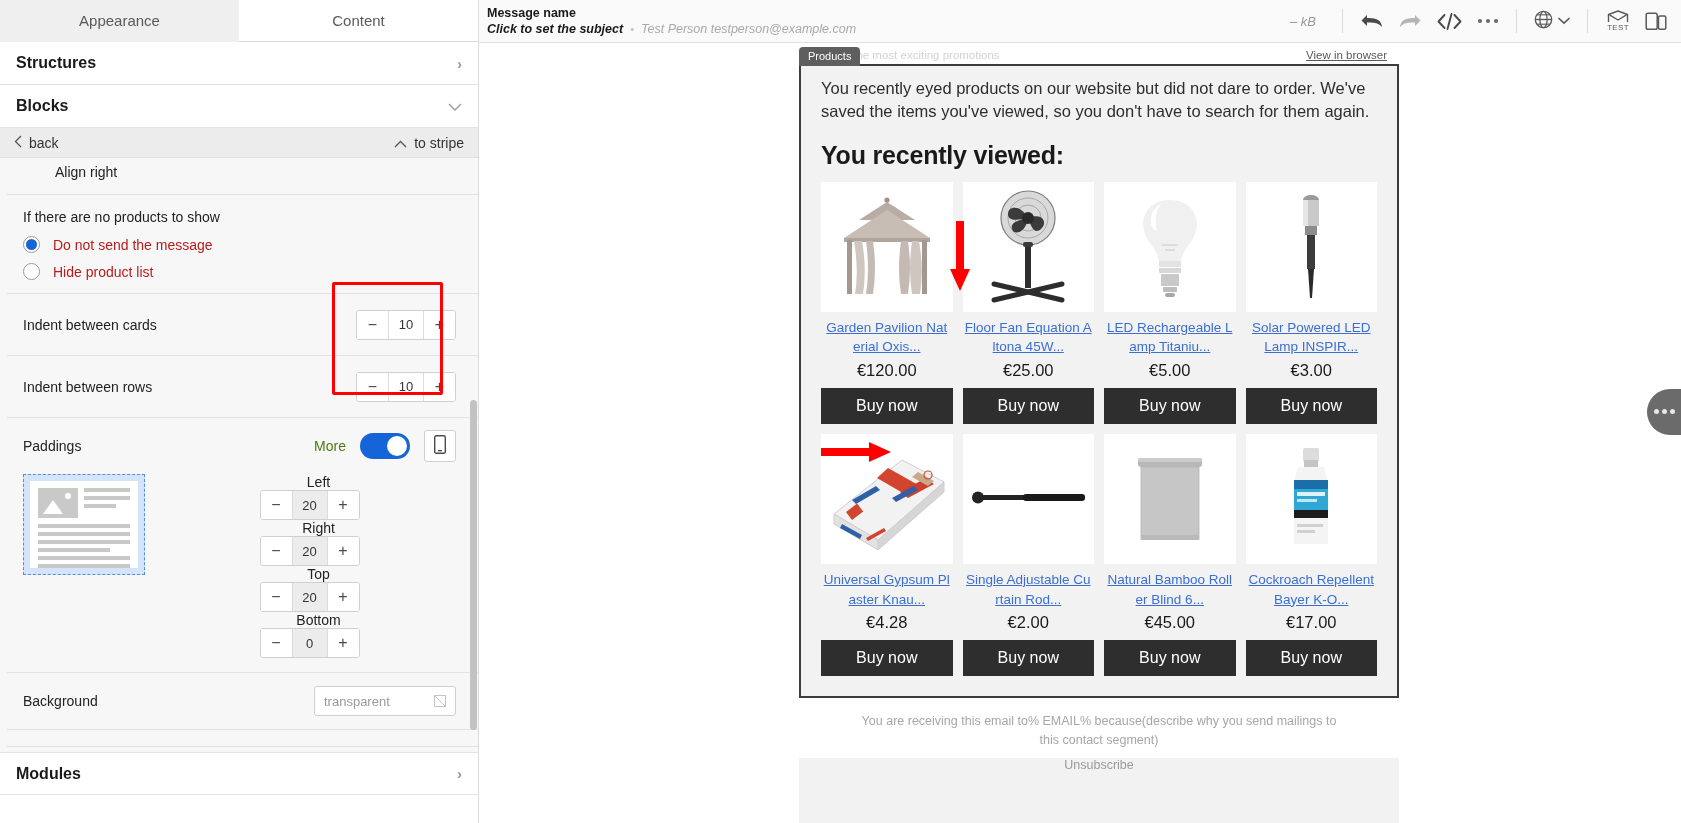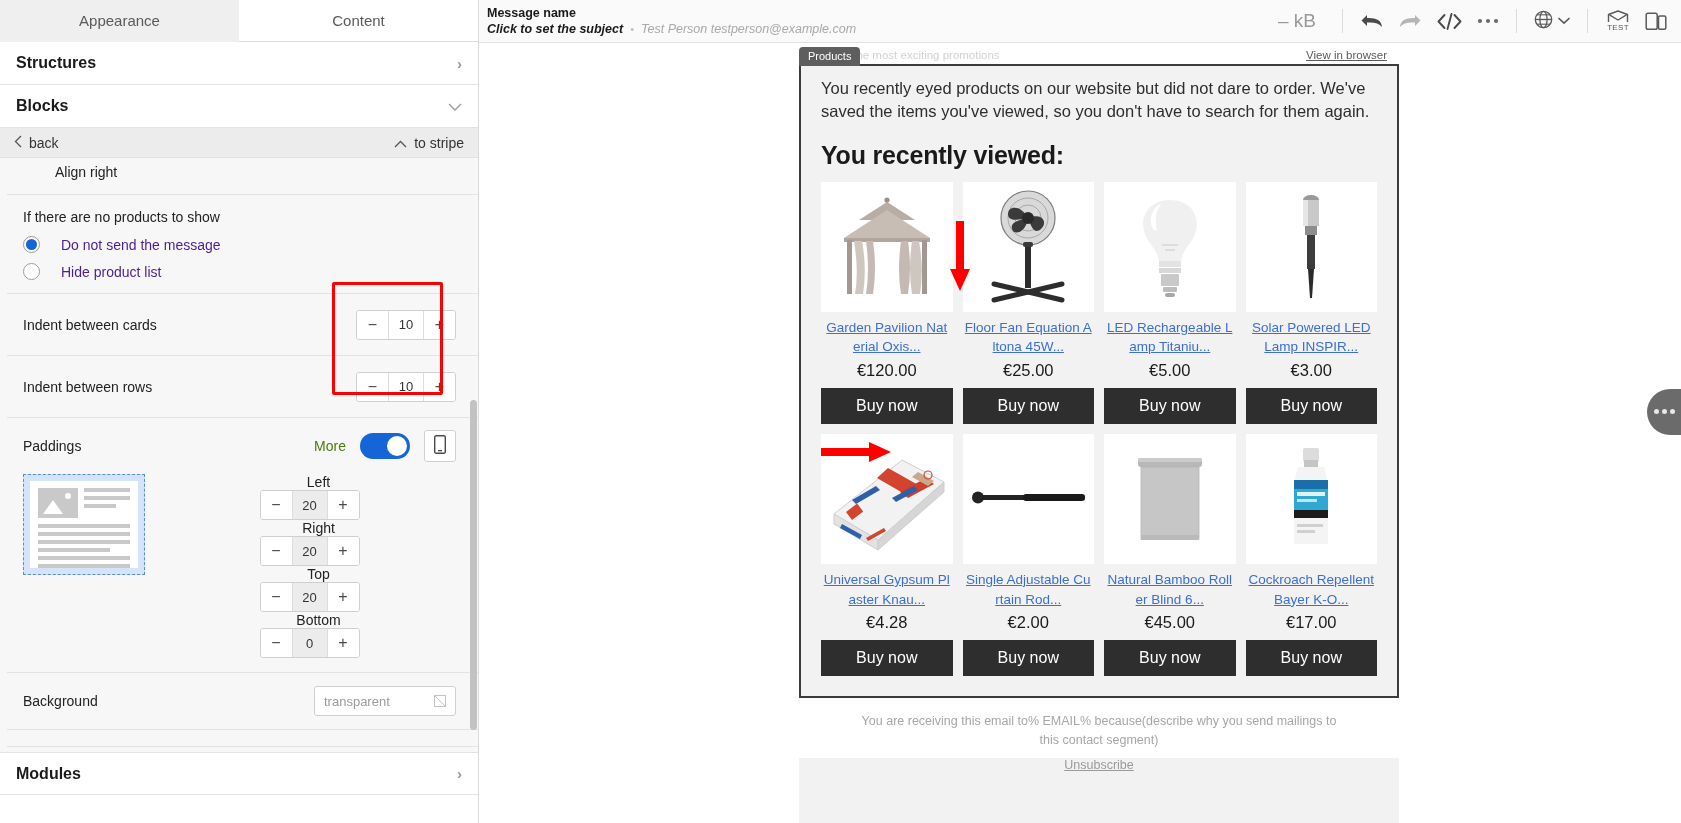--- a/index.html
+++ b/index.html
@@ -52,22 +52,22 @@
   .align-right-row {
     padding: 6px 0 14px 48px; font-size: 14px; color: #222;
     background: #f7f7f7;
   }
   .divider { height: 1px; background: #e3e3e3; }
 
   .blockgroup { background: #f7f7f7; }
   .grp-label { font-size: 14px; color: #222; padding: 14px 16px 6px 16px; }
 
   .radio-row {
-    display: flex; align-items: center; gap: 21px;
-    padding: 5px 16px; font-size: 14px; color: #4c1d95; cursor: pointer;
+    display: flex; align-items: center; gap: 13px;
+    padding: 5px 16px; font-size: 14px; color: #b91c1c; cursor: pointer;
   }
   .radio {
     width: 17px; height: 17px; border-radius: 50%;
     border: 1px solid #9b9b9b; background: #fff;
     display: flex; align-items: center; justify-content: center; flex: none;
   }
   .radio.on { border-color: #9b9b9b; }
   .radio.on::after {
     content: ""; width: 11px; height: 11px; border-radius: 50%;
     background: #1565d8;
@@ -187,21 +187,21 @@
   .msgmeta { display: flex; flex-direction: column; gap: 2px; }
   .msg-name { font-size: 12.5px; font-weight: bold; color: #1a1a1a; }
   .msg-sub { display: flex; align-items: center; gap: 7px; }
   .msg-subject {
     font-size: 12.5px; font-weight: bold; font-style: italic; color: #1a1a1a;
     cursor: pointer;
   }
   .msg-sender { font-size: 12.5px; font-style: italic; color: #a9a9a9; }
   .dot-sep { color: #bdbdbd; font-size: 11px; }
   .spacer { flex: 1; }
-  .kb { font-size: 19px; color: #9a9a9a; margin-right: 16px; }
+  .kb { font-size: 13px; font-style: italic; color: #9a9a9a; margin-right: 16px; }
   .vsep { width: 1px; height: 24px; background: #dcdcdc; margin: 0 10px; }
   .ticon {
     display: flex; align-items: center; justify-content: center;
     cursor: pointer; color: #5a5a5a; margin: 0 7px;
   }
   .ticon.dim { color: #b5b5b5; }
   .globe-wrap { display: flex; align-items: center; gap: 5px; cursor: pointer; }
   .chev-dn { font-size: 11px; color: #6a6a6a; }
   .testicon {
     display: flex; flex-direction: column; align-items: center;
@@ -266,21 +266,21 @@
   .pbuy {
     background: #2e2e2e; color: #ffffff; text-align: center;
     font-size: 16px; padding: 9px 0; cursor: pointer;
   }
   .footer {
     background: #ffffff; text-align: center; padding: 14px 60px 8px 60px;
     font-size: 12.5px; color: #a6a6a6; line-height: 1.5;
   }
   .footer-link {
     text-align: center; font-size: 12.5px; color: #9a9a9a;
-    text-decoration: underline; padding-bottom: 8px;
+    padding-bottom: 8px;
   }
 
   .redarrow { position: absolute; pointer-events: none; }
 
   .sidehandle {
     position: absolute; right: 0; top: 50%; transform: translateY(-50%);
     width: 34px; height: 46px; background: #6b6b6b;
     border-radius: 26px 0 0 26px;
     display: flex; align-items: center; justify-content: center;
     cursor: pointer;

